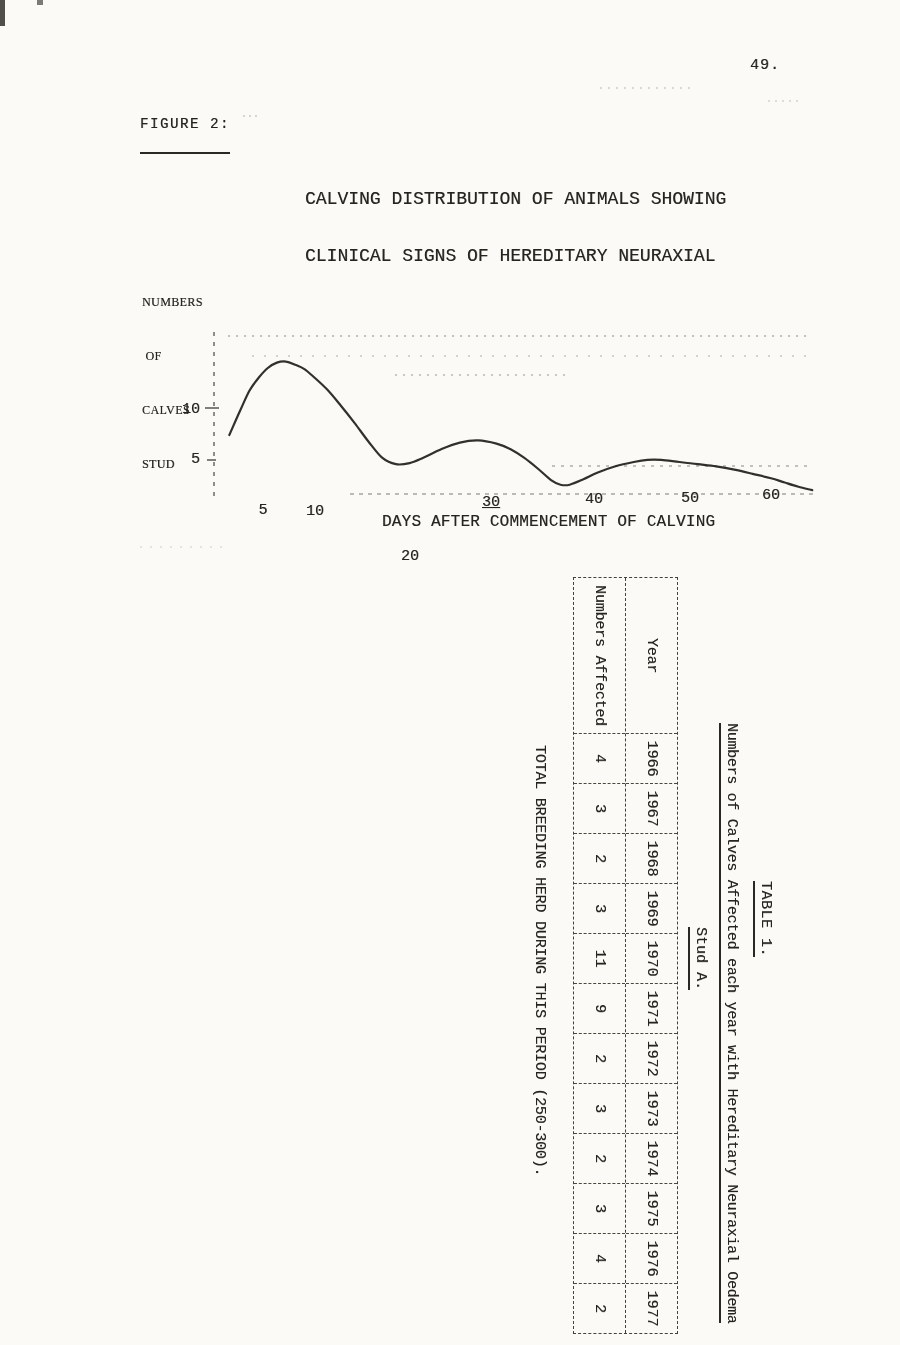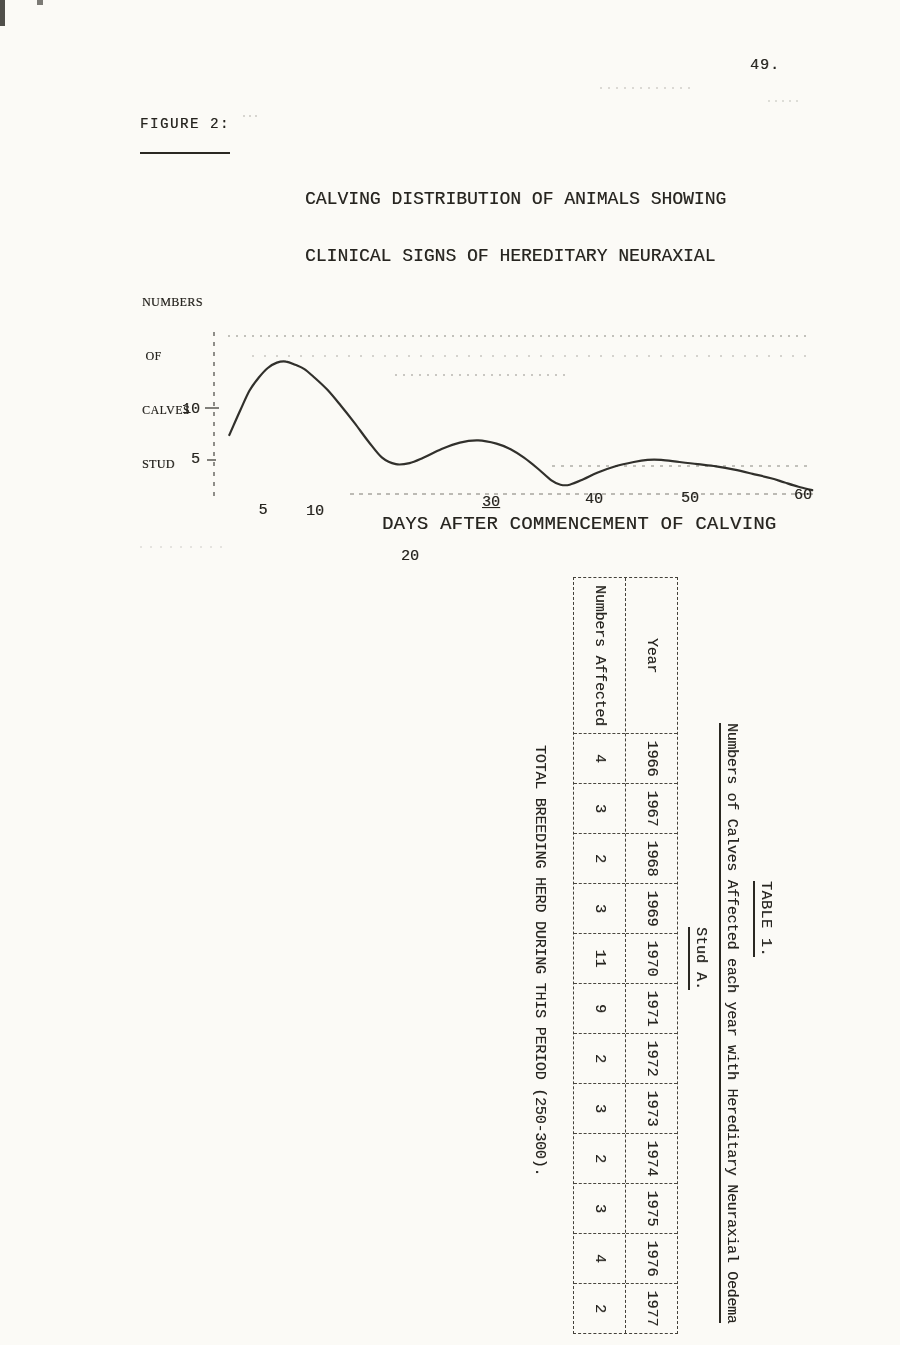--- a/index.html
+++ b/index.html
@@ -8,21 +8,21 @@
   .t{position:absolute;white-space:pre;text-shadow:0.4px 0.2px 0 rgba(38,36,31,.5);}
   .page-number{left:750px;top:57px;font-size:15px;letter-spacing:1px;}
   .figure-label{left:140px;top:116px;font-size:14px;letter-spacing:1.6px;border-bottom:2px solid #2a2822;padding-bottom:20px;}
   .fig-title{left:305px;top:152px;font-size:18px;line-height:19px;}
   .stud{border-bottom:1.5px solid #2a2822;padding-bottom:1px;margin-left:32px;display:inline-block;}
   .yaxis-label{left:142px;top:257px;font-size:12px;line-height:18px;letter-spacing:.4px;font-family:Liberation Serif, serif;}
   .ytick{font-size:15px;width:22px;text-align:right;}
   .ytick10{left:178px;top:401px;}
   .ytick5{left:178px;top:451px;}
   .xtick{position:absolute;font-size:15px;transform:translateX(-50%);text-shadow:0.4px 0.2px 0 rgba(38,36,31,.5);}
-  .xaxis-label{left:382px;top:513px;font-size:19px;letter-spacing:.2px;}
+  .xaxis-label{left:382px;top:513px;font-size:16px;letter-spacing:.2px;}
   svg{position:absolute;left:0;top:0;}
   .rot{position:absolute;transform-origin:0 0;transform:rotate(90deg);}
   #note-rot{left:548px;top:745px;width:470px;height:22px;}
   .note-text{left:0;top:0;font-size:15px;letter-spacing:-.2px;}
   #table-rot{left:790px;top:575px;width:760px;height:215px;}
   .tbl-head{position:absolute;font-size:15px;border-bottom:2px solid #2a2822;padding-bottom:2px;white-space:pre;text-shadow:0.4px 0.2px 0 rgba(38,36,31,.5);}
   .tbl-label{left:306px;top:16px;letter-spacing:.5px;}
   .tbl-title{left:148px;top:50px;letter-spacing:-.3px;}
   .tbl-sub{left:352px;top:81px;}
   .ltable{position:absolute;left:2px;top:112px;width:755px;height:103px;border:1px dashed #44413a;}
@@ -76,21 +76,21 @@
 
   <span class="t ytick ytick10">10</span>
   <span class="t ytick ytick5">5</span>
   <div id="x-ticks">
       <span class="xtick" style="left: 263px; top: 502px;">5</span>
       <span class="xtick" style="left: 315px; top: 503px;">10</span>
       <span class="xtick" style="left: 410px; top: 500px; margin-top: 48px;">20</span>
       <span class="xtick" style="left: 491px; top: 494px; text-decoration: underline;">30</span>
       <span class="xtick" style="left: 594px; top: 491px;">40</span>
       <span class="xtick" style="left: 690px; top: 490px;">50</span>
-      <span class="xtick" style="left: 771px; top: 487px; margin-left: 32px;">60</span>
+      <span class="xtick" style="left: 771px; top: 487px;">60</span>
     </div>
   <span class="t xaxis-label">DAYS AFTER COMMENCEMENT OF CALVING</span>
 
   <div class="rot" id="note-rot">
     <span class="t note-text">TOTAL BREEDING HERD DURING THIS PERIOD (250-300).</span>
   </div>
 
   <div class="rot" id="table-rot">
     <span class="tbl-head tbl-label">TABLE 1.</span>
     <span class="tbl-head tbl-title">Numbers of Calves Affected each year with Hereditary Neuraxial Oedema</span>

